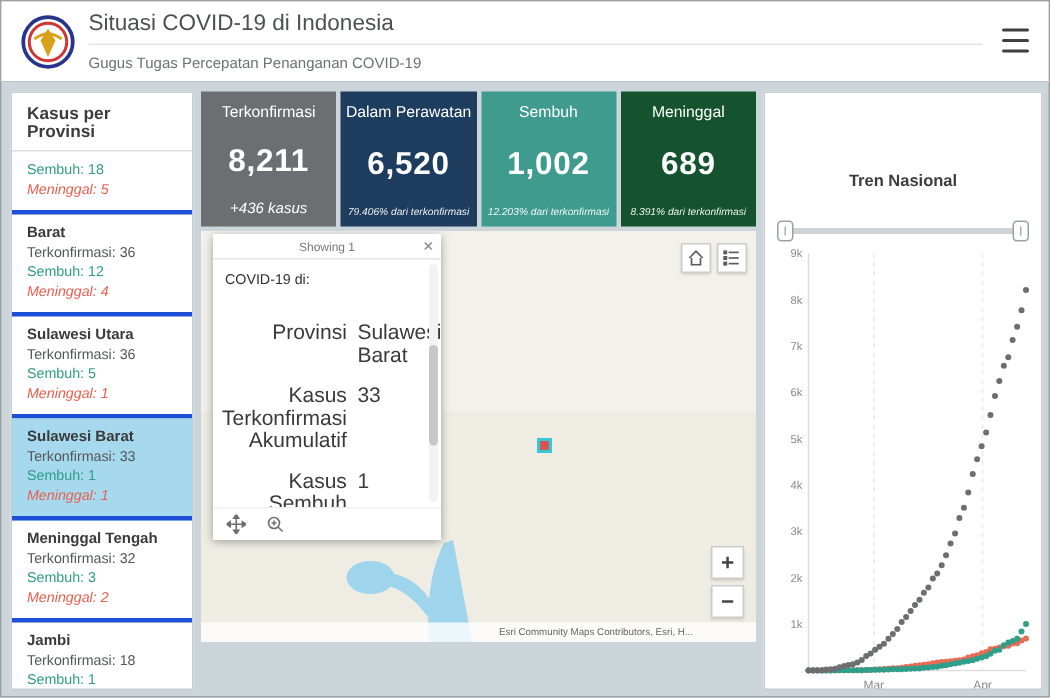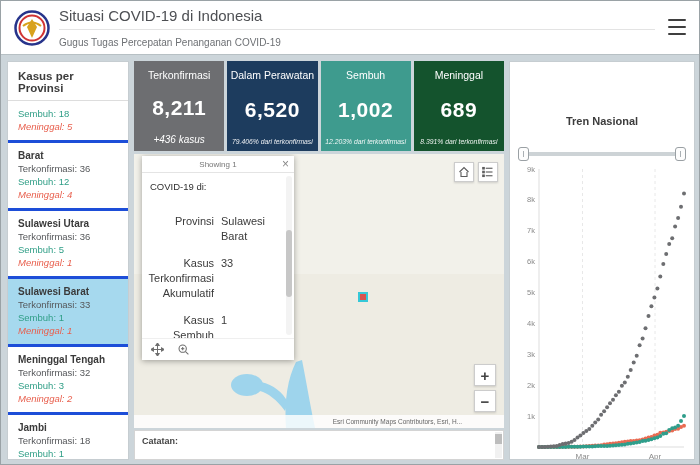--- a/index.html
+++ b/index.html
@@ -44,21 +44,21 @@
   .zoom-btns{position:absolute;right:8px;bottom:16px;display:flex;flex-direction:column;gap:4px;}
   .zoom-btns .sq-btn{width:22px;height:22px;font-size:15px;font-weight:bold;color:#444;}
   .attrib{position:absolute;left:0;right:0;bottom:0;height:13px;background:rgba(255,255,255,.8);font-size:6.5px;color:#666;line-height:13px;text-align:right;padding-right:42px;}
 
   
   .popup{position:absolute;left:8px;top:2px;width:152px;background:#fff;box-shadow:0 1px 6px rgba(0,0,0,.35);}
   .popup-header{height:17px;border-bottom:1px solid #e4e4e4;font-size:8px;color:#777;display:flex;align-items:center;justify-content:center;position:relative;}
   .popup-close{position:absolute;right:5px;top:0;font-size:12px;color:#888;cursor:pointer;line-height:17px;}
   .popup-body{position:relative;padding:6px 13px 2px 6px;height:165px;overflow:hidden;}
   .popup-title{font-size:9.5px;color:#2f2f2f;margin:2px 0 10px 2px;}
-  table.p-rows{border-collapse:collapse;font-size:11px;color:#3a3a3a;margin-top:22px;}
+  table.p-rows{border-collapse:collapse;font-size:14px;color:#3a3a3a;margin-top:22px;}
   .p-label{width:66px;text-align:right;vertical-align:top;padding:0 0 12px 0;line-height:15px;}
   .p-value{text-align:left;vertical-align:top;padding:0 0 12px 7px;line-height:15px;}
   .popup-scroll{position:absolute;right:2px;top:3px;bottom:3px;width:6px;background:#f3f3f3;border-radius:3px;}
   .popup-thumb{position:absolute;top:34%;height:42%;width:6px;background:#c7c7c7;border-radius:3px;cursor:pointer;}
   .popup-footer{height:22px;display:flex;align-items:center;gap:12px;padding-left:8px;border-top:1px solid #efefef;}
   .pf-icon{width:14px;height:14px;cursor:pointer;display:flex;align-items:center;justify-content:center;}
 
   .catatan{position:absolute;left:0;right:0;bottom:0;height:30px;background:#fff;border:1px solid #d4d4d4;}
   .catatan-label{font-size:9px;font-weight:bold;color:#444;padding:5px 0 0 7px;}
   .cat-scroll{position:absolute;right:1px;top:1px;bottom:1px;width:7px;background:#f1f1f1;}
@@ -248,26 +248,20 @@
       </div>
 
       <div class="zoom-btns">
         <div class="sq-btn">+</div>
         <div class="sq-btn">−</div>
       </div>
 
       <div class="attrib">Esri Community Maps Contributors, Esri, H...</div>
     </div>
 
-    <div class="catatan">
-      <div class="catatan-label">Catatan:</div>
-      <div class="cat-scroll">
-          <div class="cat-thumb"></div>
-        </div>
-    </div>
   </div>
 
   <div class="right-panel">
     <div class="trend-title">Tren Nasional</div>
     <div class="slider">
       <div class="slider-track"></div>
       <div class="slider-handle left"></div>
       <div class="slider-handle right"></div>
     </div>
     <svg id="trend-svg" width="178" height="300" viewBox="0 0 178 300">

